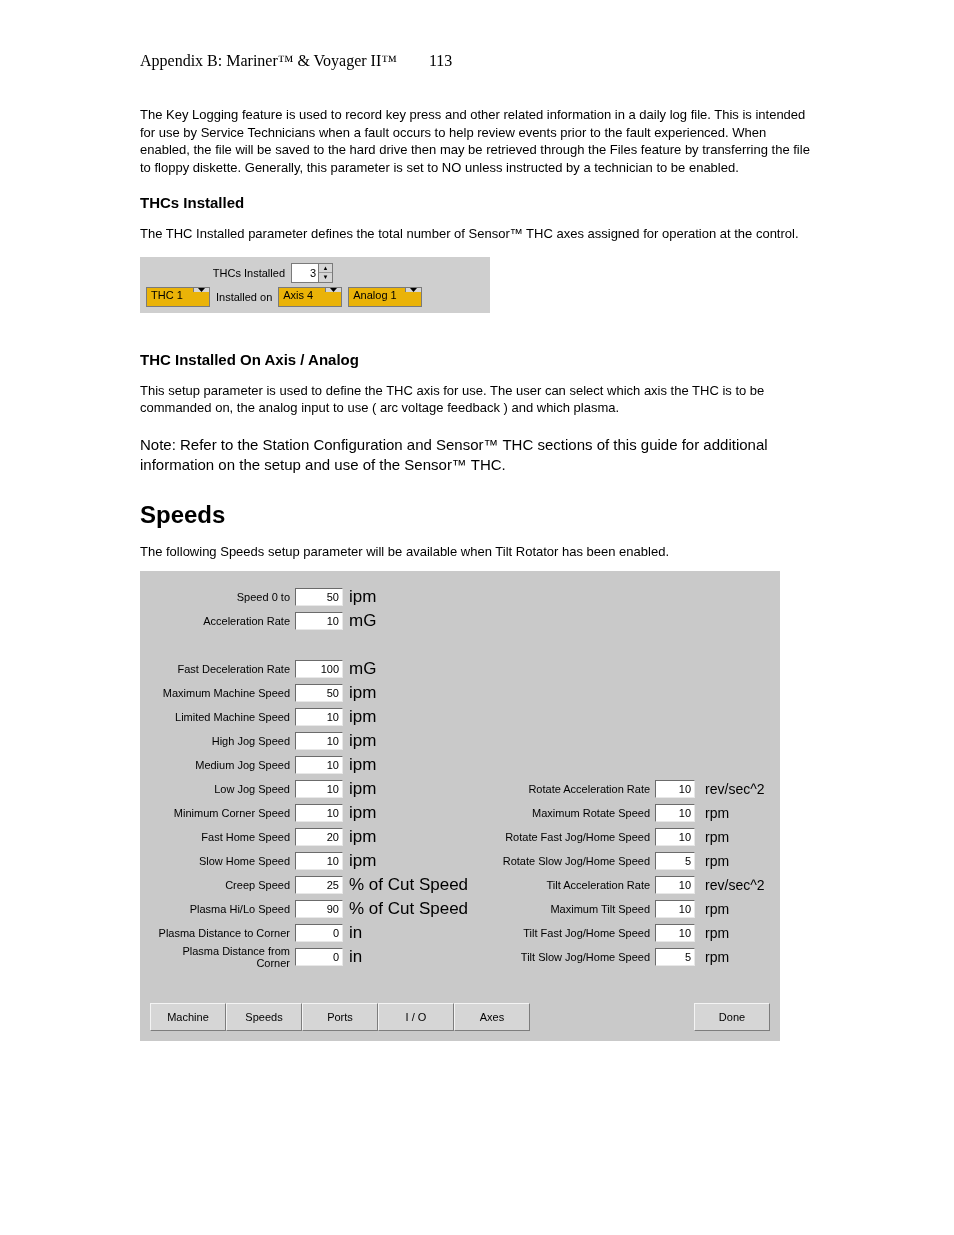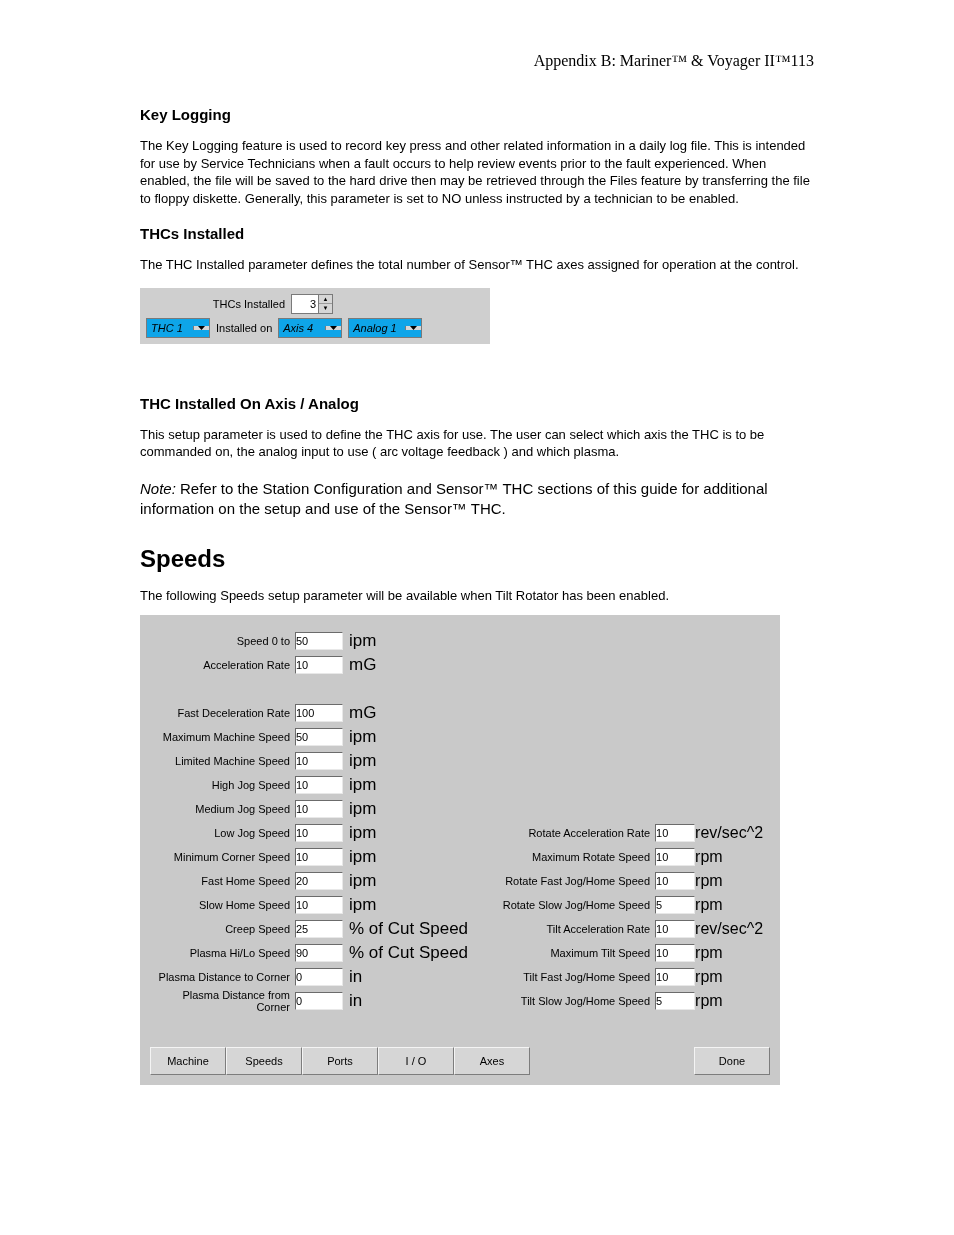--- a/index.html
+++ b/index.html
@@ -9,72 +9,71 @@
     --grey-panel:#cfcfcf;
     --grey-panel-2:#c9c9c9;
     --btn-face:#d6d6d6;
     --btn-border-light:#f4f4f4;
     --btn-border-dark:#7d7d7d;
     --field-bg:#fff;
   }
   html,body{margin:0;padding:0;background:#fff;color:var(--text);}
   body{font-family:Arial,Helvetica,sans-serif;font-size:15px;}
   .page{width:var(--page-w);min-height:1235px;margin:0 auto;position:relative;box-sizing:border-box;padding:52px var(--margin-side) 60px var(--margin-side);}
-  .hdr{display:flex;justify-content:flex-end;font-family:Georgia,'Times New Roman',serif;font-size:16px;margin-bottom:36px;}
+  .hdr{display:flex;justify-content:flex-start;font-family:Georgia,'Times New Roman',serif;font-size:16px;margin-bottom:36px;gap:32px;}
   .section-title{font-weight:bold;font-size:15px;margin-top:10px;}
   .body-text{font-size:13px;line-height:1.35;margin-top:14px;}
   .note-line{font-size:15px;line-height:1.35;margin-top:18px;}
-  .note-line .note-label{font-style:italic;}
+  .note-line .note-label{}
   h2.big{font-size:24px;font-weight:bold;margin:26px 0 4px 0;}
   
   .panel{background:var(--grey-panel);border:0;margin-top:14px;font-family:Tahoma,Arial,sans-serif;font-size:11px;color:#000;}
   .thc-panel{width:350px;height:56px;position:relative;}
   .thc-panel .row1{position:absolute;top:6px;left:0;right:0;display:flex;align-items:center;justify-content:flex-start;}
   .thc-panel .lbl1{width:145px;text-align:right;padding-right:6px;}
   .thc-panel .row2{position:absolute;top:30px;left:6px;display:flex;align-items:center;gap:6px;}
   .spin{display:inline-flex;align-items:stretch;height:18px;border:1px solid #7a7a7a;background:#fff;}
   .spin input{width:22px;border:0;outline:none;font-size:11px;text-align:right;padding:0 2px;font-family:inherit;}
   .spin .arrows{width:13px;display:flex;flex-direction:column;border-left:1px solid #7a7a7a;background:var(--btn-face);}
   .spin .arrows span{flex:1;display:flex;align-items:center;justify-content:center;font-size:6px;line-height:1;border-bottom:1px solid #9a9a9a;}
   .spin .arrows span:last-child{border-bottom:0;}
-  .combo{display:inline-flex;align-items:center;height:18px;border:1px solid #7a7a7a;background:#0ea5e9;font-style:italic;}
+  .combo{display:inline-flex;align-items:flex-start;height:18px;border:1px solid #7a7a7a;background:#eab308;}
   .combo .val{padding:1px 4px 0 4px;font-size:11px;min-width:38px;}
   .combo .dd{width:15px;background:var(--btn-face);border-left:1px solid #7a7a7a;display:flex;align-items:center;justify-content:center;}
   .combo .dd svg{width:7px;height:4px;display:block;}
   
   .speeds-panel{width:640px;margin-top:10px;padding:14px 10px 10px 10px;box-sizing:border-box;background:var(--grey-panel-2);}
   .speeds-body{display:flex;gap:20px;}
   .col{flex:0 0 auto;}
   .col.left .frow{display:flex;align-items:center;height:24px;}
   .col.left .flabel{width:140px;text-align:right;font-size:11px;padding-right:5px;}
   .col.left .fval{width:50px;}
   .col.left .funit{font-size:17px;padding-left:4px;white-space:nowrap;}
   .col.left .gap{height:24px;}
   .col.right{margin-top:192px;}
   .col.right .frow{display:flex;align-items:center;height:24px;}
   .col.right .flabel{width:162px;text-align:right;font-size:11px;padding-right:5px;}
   .col.right .fval{width:40px;}
-  .col.right .funit{font-size:16px;padding-left:0;white-space:nowrap;}
-  .numfield{display:inline-block;width:48px;height:18px;background:#fff;border-left:1px solid #6b6b6b;border-top:1px solid #6b6b6b;border-right:1px solid #e8e8e8;border-bottom:1px solid #e8e8e8;text-align:left;font-size:11px;padding:0 3px 9px 0;line-height:16px;box-sizing:border-box;}
+  .col.right .funit{font-size:14px;padding-left:10px;white-space:nowrap;}
+  .numfield{display:inline-block;width:48px;height:18px;background:#fff;border-left:1px solid #6b6b6b;border-top:1px solid #6b6b6b;border-right:1px solid #e8e8e8;border-bottom:1px solid #e8e8e8;text-align:right;font-size:11px;padding:0 3px 9px 0;line-height:16px;box-sizing:border-box;}
   .col.right .numfield{width:40px;}
   .btnbar{display:flex;gap:0;margin-top:34px;}
   .winbtn{width:76px;height:28px;background:var(--btn-face);border:1px solid;border-color:var(--btn-border-light) var(--btn-border-dark) var(--btn-border-dark) var(--btn-border-light);font-size:11px;font-family:inherit;display:flex;align-items:center;justify-content:center;cursor:default;box-sizing:border-box;}
   .btnbar .spacer{flex:1;}
 </style>
 </head>
 <body>
 
 <div class="page">
 
   <div class="hdr">
     <span>Appendix B: Mariner™ &amp; Voyager II™</span>
     <span>113</span>
   </div>
 
-  <div class="section-title">Key Logging</div>
   <div class="body-text">The Key Logging feature is used to record key press and other related  information in a daily log  file.  This is intended for use by Service Technicians when a fault occurs to help review events prior to the fault experienced.  When enabled, the file will be saved to the hard drive then may be retrieved through the Files feature by transferring the file to floppy diskette.  Generally, this parameter is set to NO unless instructed by a technician to be enabled.</div>
 
   <div class="section-title" style="margin-top:18px;">THCs Installed</div>
   <div class="body-text">The THC Installed parameter defines the total number of Sensor™ THC axes assigned for operation at the control.</div>
 
   <div class="panel thc-panel">
     <div class="row1">
       <span class="lbl1">THCs Installed</span>
       <span class="spin">
         <input value="3" style="">
@@ -106,21 +105,21 @@
         <span class="val" style="min-width:48px;">Analog 1</span>
         <span class="dd">
             <svg viewBox="0 0 7 4">
               <polygon points="0,0 7,0 3.5,4" fill="#000"></polygon>
             </svg>
           </span>
       </span>
     </div>
   </div>
 
-  <div class="section-title" style="margin-top:51px;">THC Installed On  Axis / Analog</div>
+  <div class="section-title" style="margin-top:38px;">THC Installed On  Axis / Analog</div>
   <div class="body-text">This setup parameter is used to define the THC axis for use.  The user can select which axis the THC is to be commanded on, the analog input to use ( arc voltage feedback ) and which plasma.</div>
   <div class="note-line">
     <span class="note-label">Note:</span><span> Refer to the Station Configuration and Sensor™ THC sections of this guide for additional information on the setup and use of the Sensor™ THC.</span>
   </div>
 
   <h2 class="big">Speeds</h2>
   <div class="body-text">The following Speeds setup parameter will be available when Tilt Rotator has been enabled.</div>
 
   <div class="panel speeds-panel">
     <div class="speeds-body">

